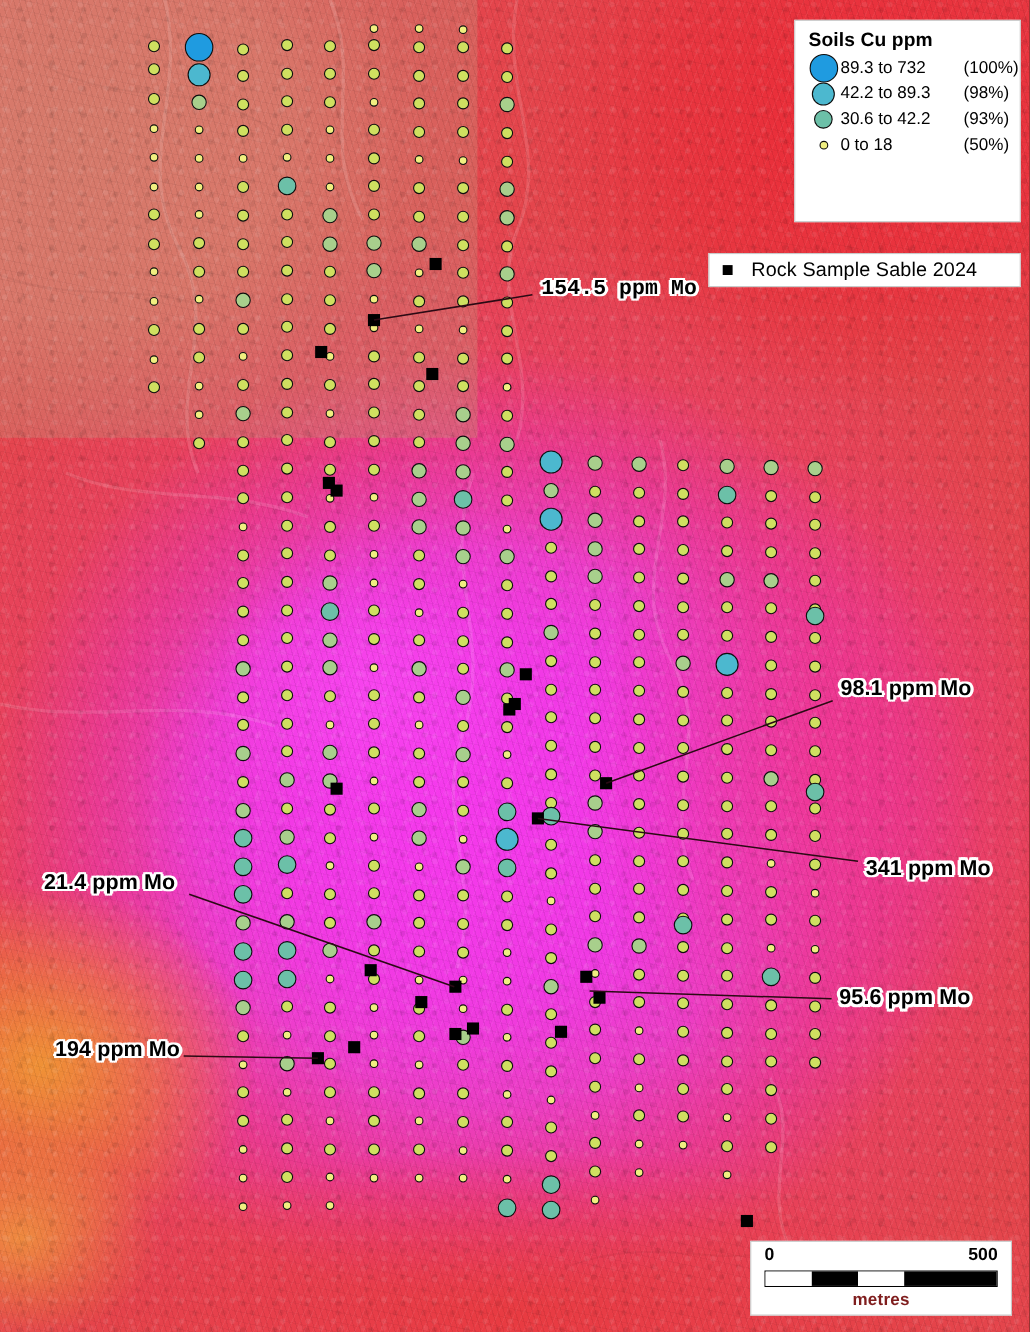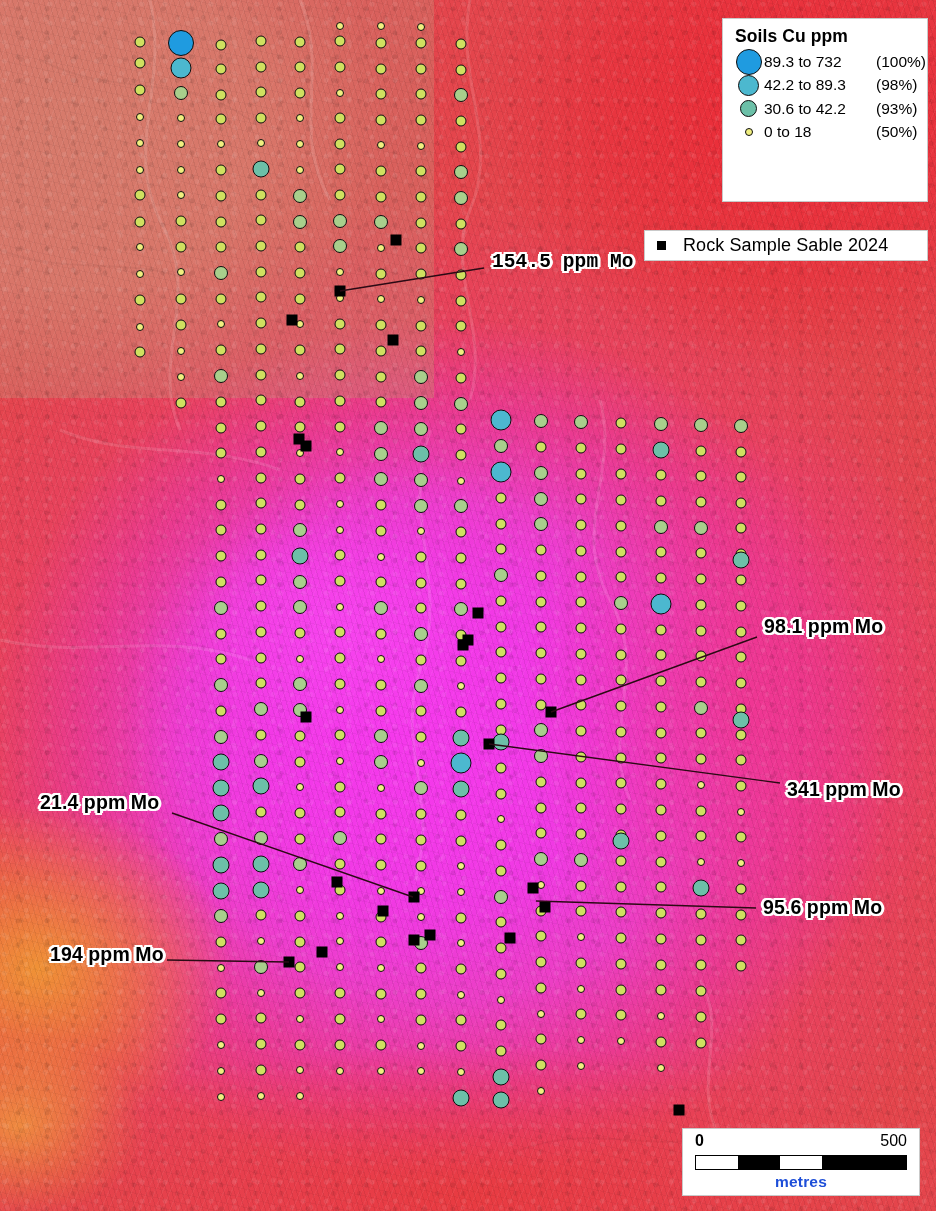--- a/index.html
+++ b/index.html
@@ -124,30 +124,30 @@
   #legend-rock .rlabel{font-size:18px;color:#000;margin-left:17px;letter-spacing:.1px;text-align:right;}
 
   
   #scalebar{
     left:682px;top:1128px;width:238px;height:68px;padding:0;
   }
   #scalebar .snums{
     position:relative;height:22px;margin:3px 12px 0 12px;
   }
   #scalebar .s0{position:absolute;left:0;top:0;font-size:16px;font-weight:bold;color:#000;}
-  #scalebar .s500{position:absolute;right:0;top:0;font-size:16px;font-weight:normal;color:#000;}
+  #scalebar .s500{position:absolute;right:0;top:0;font-size:16px;font-weight:bold;color:#000;}
   #scalebar .sbar{
     margin:1px 12px 0 12px;height:15px;border:1px solid #000;display:flex;box-sizing:border-box;
   }
   #scalebar .seg{flex:1 1 0;}
   #scalebar .seg.w{background:#fff;}
   #scalebar .seg.b{background:#000;}
   #scalebar .seg.b2{background:#000;flex:2 1 0;}
   #scalebar .sunit{
-    text-align:center;font-size:15.5px;font-weight:bold;color:#1d4ed8;margin-top:3px;letter-spacing:.2px;
+    text-align:center;font-size:15.5px;font-weight:bold;color:#7f1d1d;margin-top:3px;letter-spacing:.2px;
   }
 </style>
 </head>
 <body>
 
 <div id="map">
 
   <div id="raster">
     <div class="lay base"></div>
     <div class="lay magCore"></div>

